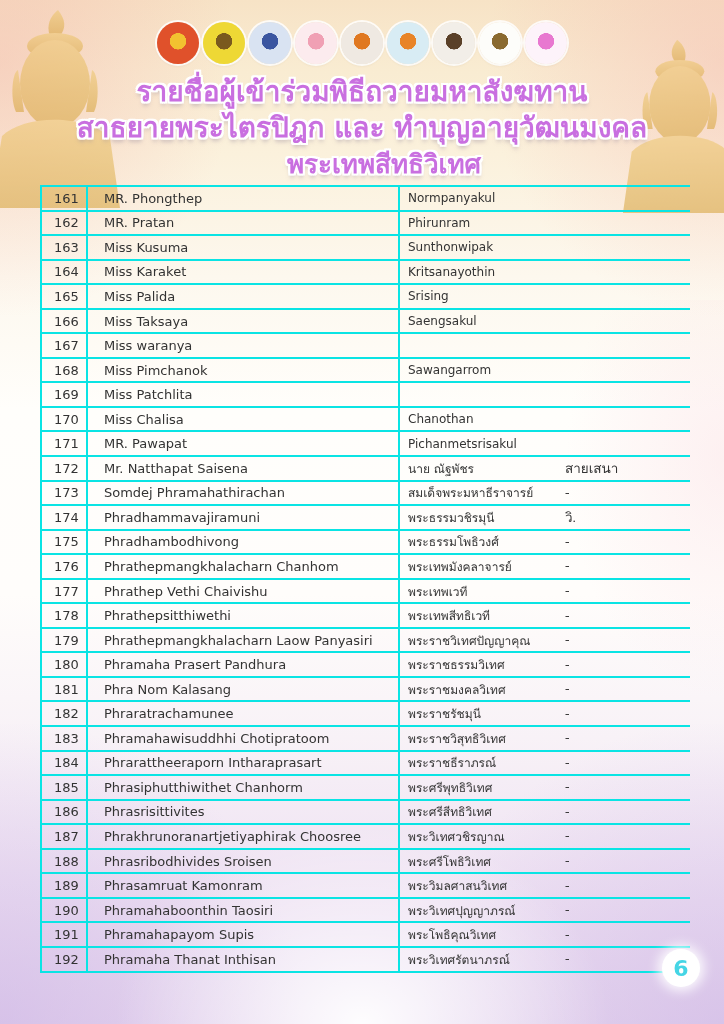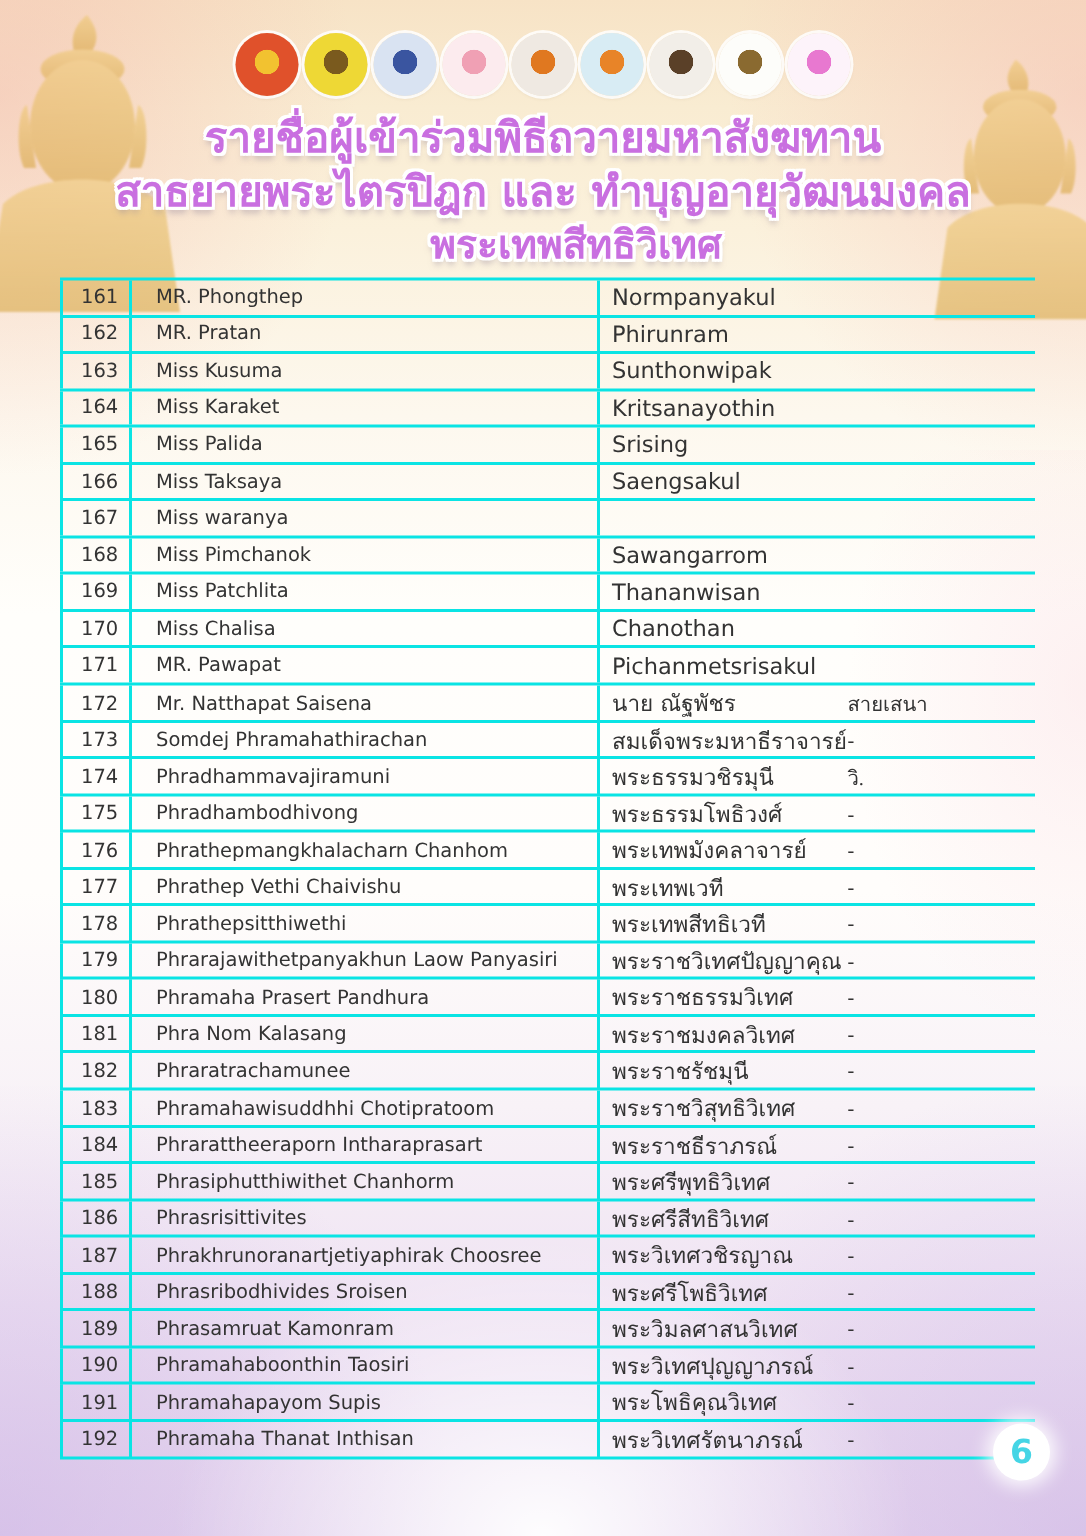--- a/index.html
+++ b/index.html
@@ -21,21 +21,21 @@
   .title{position:absolute;top:74px;left:0;width:100%;text-align:center;font-weight:bold;color:#c96fe0;}
   .title .line{line-height:36px;
     text-shadow:-2px -2px 0 #fff,2px -2px 0 #fff,-2px 2px 0 #fff,2px 2px 0 #fff,0 -2px 0 #fff,0 2px 0 #fff,-2px 0 0 #fff,2px 0 0 #fff,0 4px 4px rgba(150,135,155,.55);}
   .t1,.t2{font-size:28px;}
   .t3{font-size:26px;margin-left:44px;}
   .table{position:absolute;left:40px;top:185px;width:650px;border-bottom:2px solid #0ae4e4;}
   .row{display:grid;grid-template-columns:48px 312px 165px auto;height:24.56px;border-top:2px solid #0ae4e4;box-sizing:border-box;}
   .cell{display:flex;align-items:center;font-size:13px;color:#333;white-space:nowrap;overflow:visible;}
   .c-no{padding-left:12px;border-left:2px solid #0ae4e4;border-right:2px solid #0ae4e4;box-sizing:border-box;}
   .c-name{padding-left:16px;border-right:2px solid #0ae4e4;box-sizing:border-box;}
-  .c-thai{padding-left:8px;font-size:15px;}
+  .c-thai{padding-left:8px;font-size:12px;}
   .c-extra{padding-left:0;font-size:13.5px;font-family:Liberation Serif, serif;}
   .page-number{position:absolute;left:662px;top:949px;width:38px;height:38px;border-radius:50%;background:#fff;
     display:flex;align-items:center;justify-content:center;color:#45d5e5;font-size:22px;font-weight:bold;
     box-shadow:0 0 12px 4px rgba(255,255,255,.9);}
 </style>
 </head>
 <body>
 
 <div class="page">
 
@@ -132,21 +132,20 @@
       </div>
       <div class="row">
         <div class="cell c-no">168</div>
         <div class="cell c-name">Miss Pimchanok</div>
         <div class="cell c-thai">Sawangarrom</div>
         <div class="cell c-extra"></div>
       </div>
       <div class="row">
         <div class="cell c-no">169</div>
         <div class="cell c-name">Miss Patchlita</div>
-        <div class="cell c-thai">Thananwisan</div>
         <div class="cell c-extra"></div>
       </div>
       <div class="row">
         <div class="cell c-no">170</div>
         <div class="cell c-name">Miss Chalisa</div>
         <div class="cell c-thai">Chanothan</div>
         <div class="cell c-extra"></div>
       </div>
       <div class="row">
         <div class="cell c-no">171</div>
@@ -191,21 +190,21 @@
         <div class="cell c-extra">-</div>
       </div>
       <div class="row">
         <div class="cell c-no">178</div>
         <div class="cell c-name">Phrathepsitthiwethi</div>
         <div class="cell c-thai">พระเทพสีทธิเวที</div>
         <div class="cell c-extra">-</div>
       </div>
       <div class="row">
         <div class="cell c-no">179</div>
-        <div class="cell c-name">Phrarajawithetpanyakhun Laow Panyasiri</div>
+        <div class="cell c-name">Phrathepmangkhalacharn Laow Panyasiri</div>
         <div class="cell c-thai">พระราชวิเทศปัญญาคุณ</div>
         <div class="cell c-extra">-</div>
       </div>
       <div class="row">
         <div class="cell c-no">180</div>
         <div class="cell c-name">Phramaha Prasert Pandhura</div>
         <div class="cell c-thai">พระราชธรรมวิเทศ</div>
         <div class="cell c-extra">-</div>
       </div>
       <div class="row">

